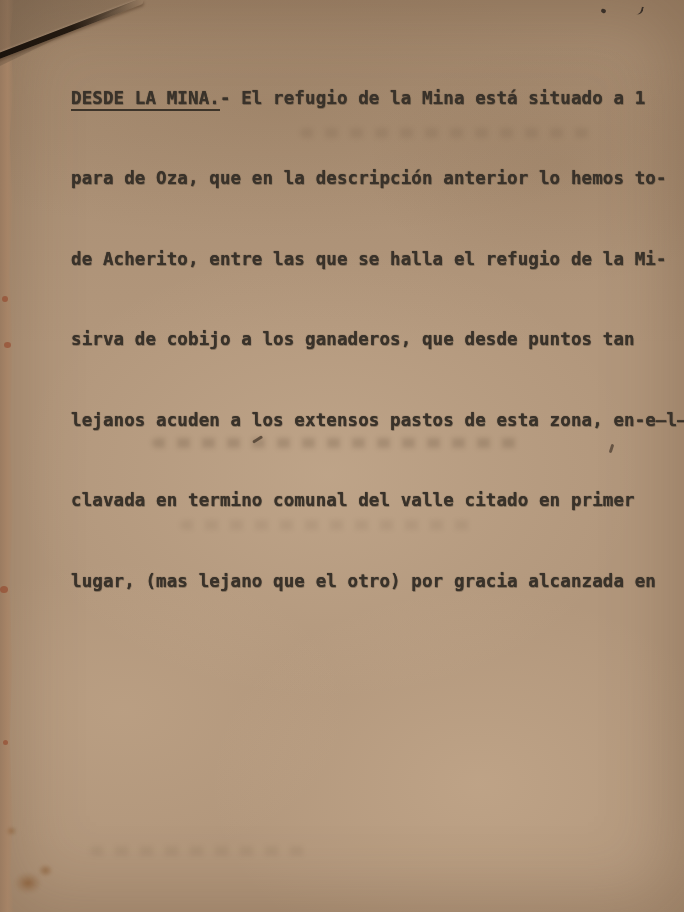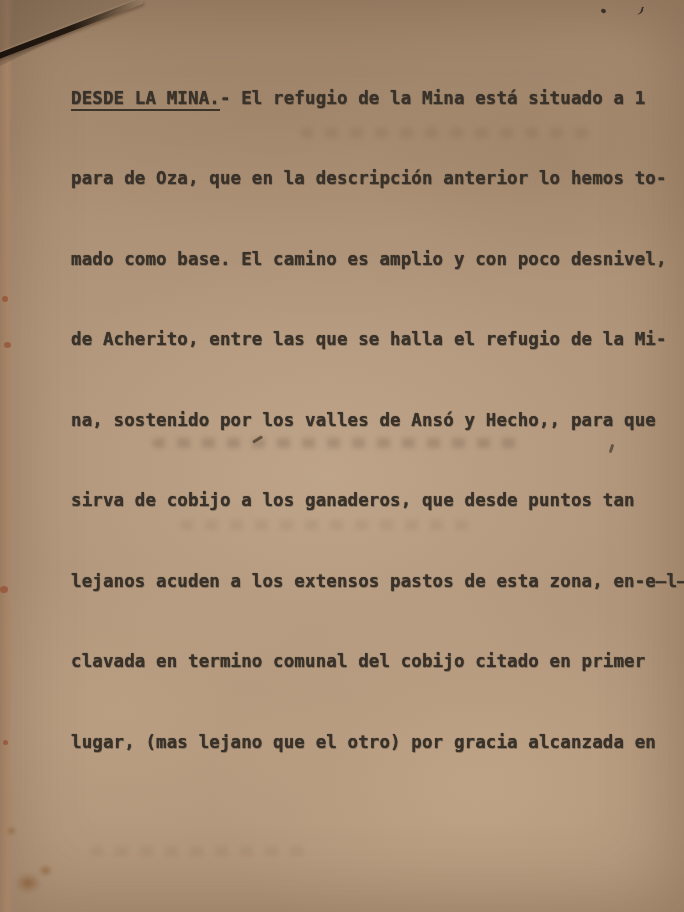--- a/index.html
+++ b/index.html
@@ -118,26 +118,24 @@
   <div class="speck e4"></div>
 
   <div class="mark-dot"></div>
   <div class="mark-comma"></div>
   <div class="tick1"></div>
   <div class="tick2"></div>
 
   <div class="text-block">
     <div class="line"><span class="heading">DESDE LA MINA.</span><span>- El refugio de la Mina está situado a 1</span></div>
     <div class="line">para de Oza, que en la descripción anterior lo hemos to-</div>
-    <div class="line">mado como base. El camino es amplio y con poco desnivel,</div>
     <div class="line">de Acherito, entre las que se halla el refugio de la Mi-</div>
-    <div class="line">na, sostenido por los valles de Ansó y Hecho,, para que</div>
     <div class="line">sirva de cobijo a los ganaderos, que desde puntos tan</div>
     <div class="line">lejanos acuden a los extensos pastos de esta zona, en-e̶l̶a̶</div>
-    <div class="line">clavada en termino comunal del cobijo citado en primer</div>
+    <div class="line">clavada en termino comunal del valle citado en primer</div>
     <div class="line">lugar, (mas lejano que el otro) por gracia alcanzada en</div>
     
     
     
     
     
     
     
     
     

